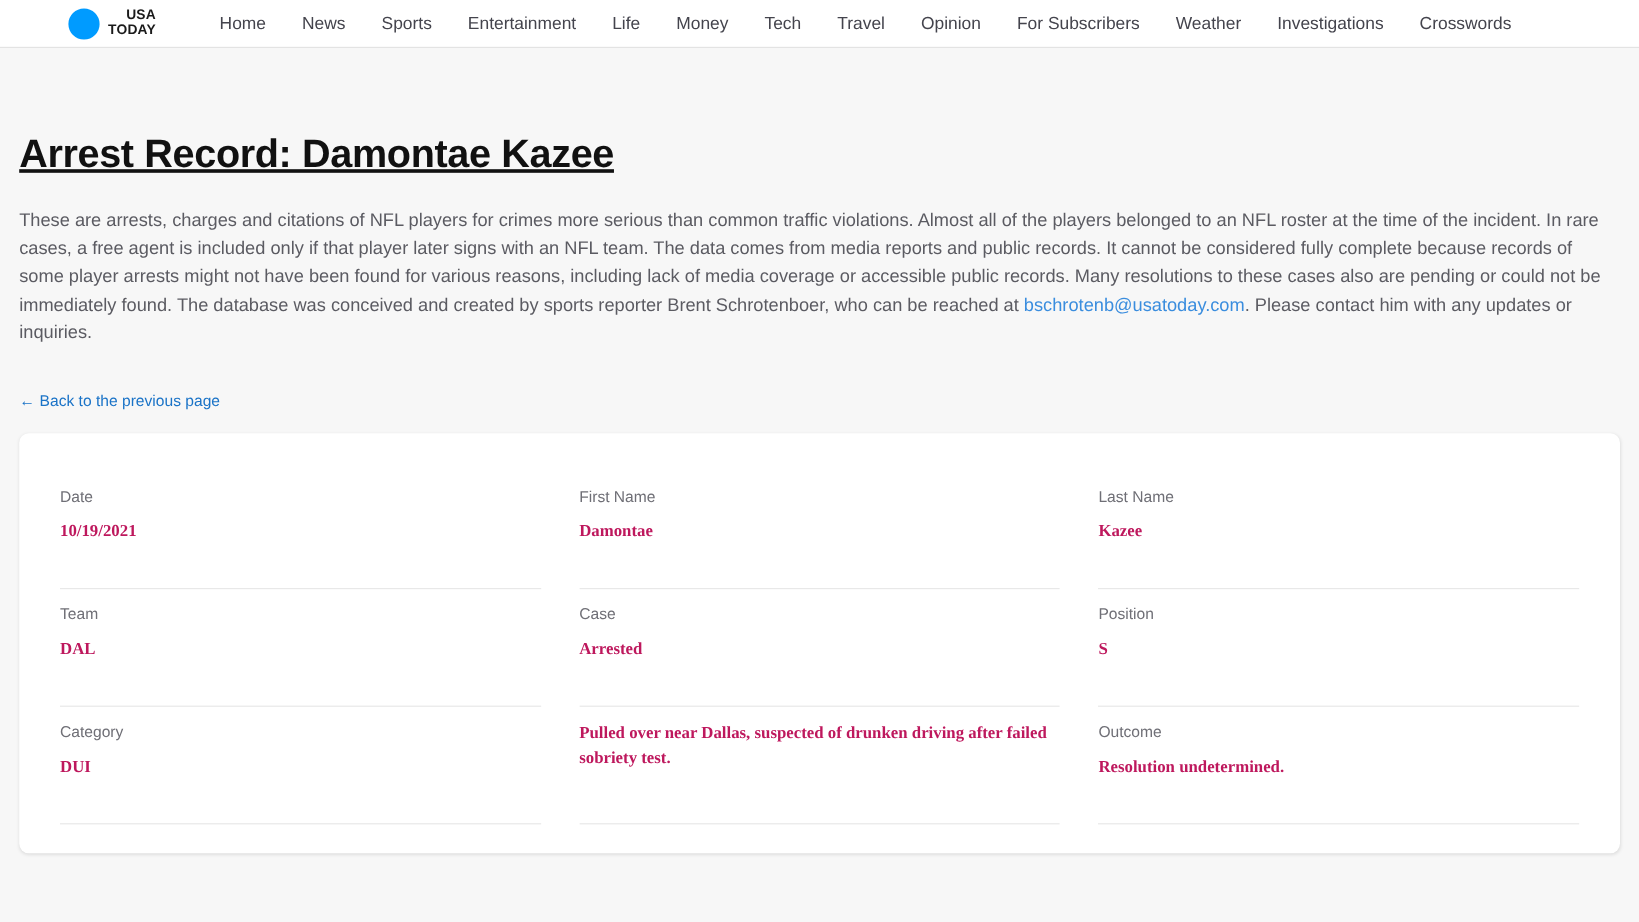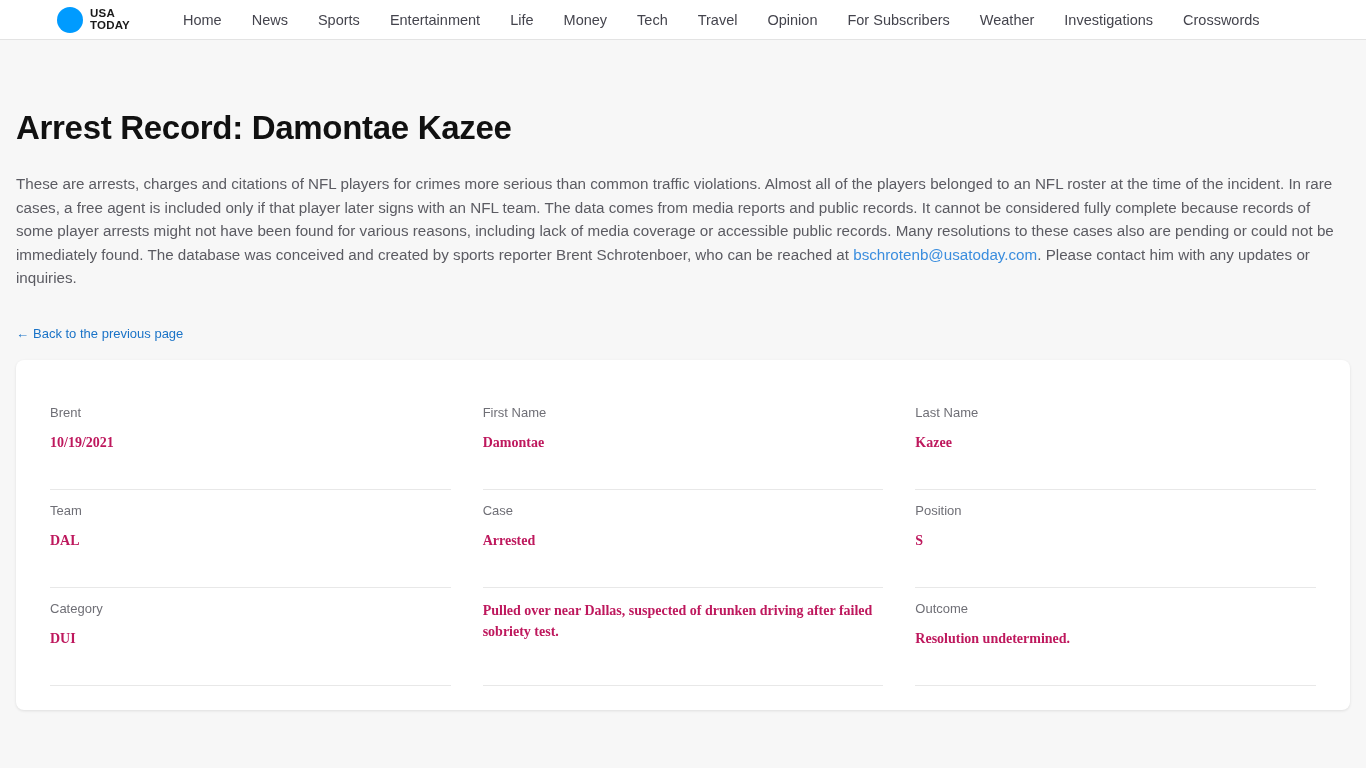--- a/index.html
+++ b/index.html
@@ -41,21 +41,21 @@
     flex: none;
   }
   .brand-word {
     font-weight: bold;
     font-size: 11.5px;
     line-height: 11.5px;
     letter-spacing: 0.2px;
     color: #1a1a1a;
     text-transform: uppercase;
   }
-  .brand-word span { display: block; }
+  .brand-word span { display: block; text-align: right; }
   .nav {
     display: flex;
     align-items: center;
   }
   .nav-item {
     font-size: 14.5px;
     font-weight: normal;
     color: #44444d;
     padding: 0 15px;
     white-space: nowrap;
@@ -67,20 +67,21 @@
   .page {
     padding: 0 16px;
   }
   .page-title {
     font-size: 33px;
     font-weight: bold;
     letter-spacing: -0.3px;
     color: #111111;
     margin: 68px 0 0 0;
     line-height: 40px;
+    text-decoration: underline;
   }
   .intro {
     font-size: 15.2px;
     line-height: 23.5px;
     color: #5b5b62;
     margin: 24px 0 0 0;
     max-width: 1334px;
   }
   .intro a {
     color: #3a8dde;
@@ -176,21 +177,21 @@
 
   <a class="back-link">
     <span class="back-arrow">←</span><span>Back to the previous page</span>
   </a>
 
   <section class="record-card">
     <div class="record-grid">
 
       <div class="field">
         <div class="field-inner">
-          <div class="field-label">Brent</div>
+          <div class="field-label">Date</div>
           <div class="field-value">10/19/2021</div>
         </div>
       </div>
 
       <div class="field">
         <div class="field-inner">
           <div class="field-label">First Name</div>
           <div class="field-value">Damontae</div>
         </div>
       </div>

